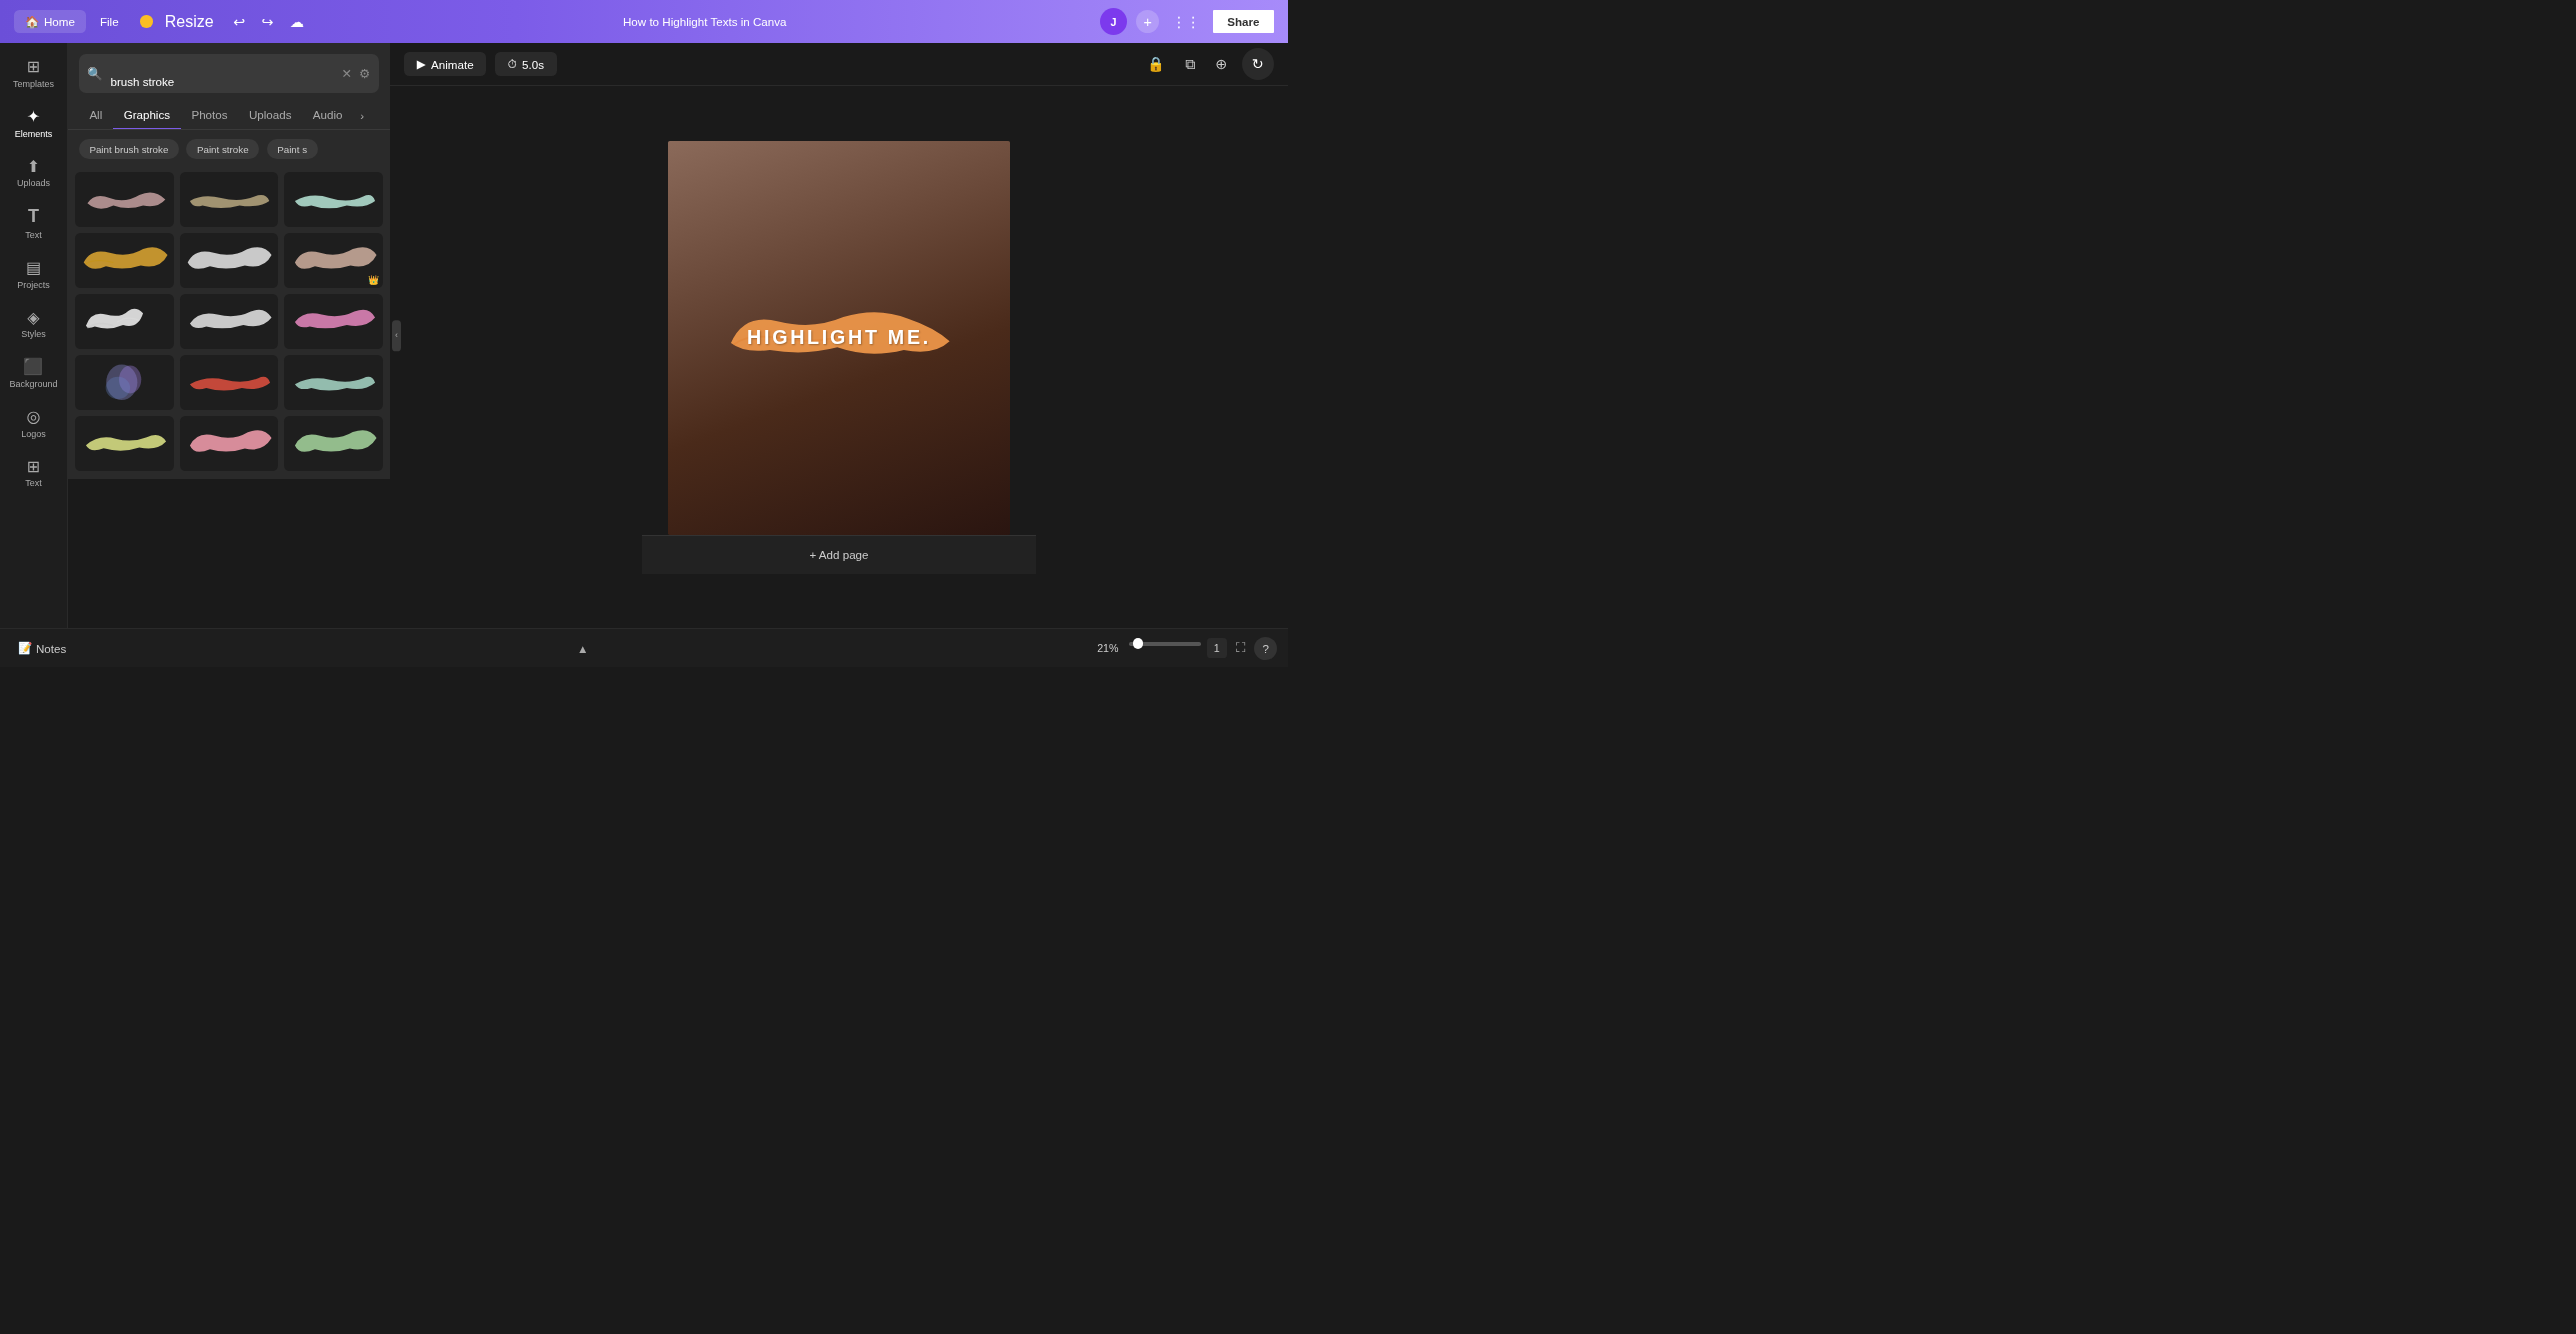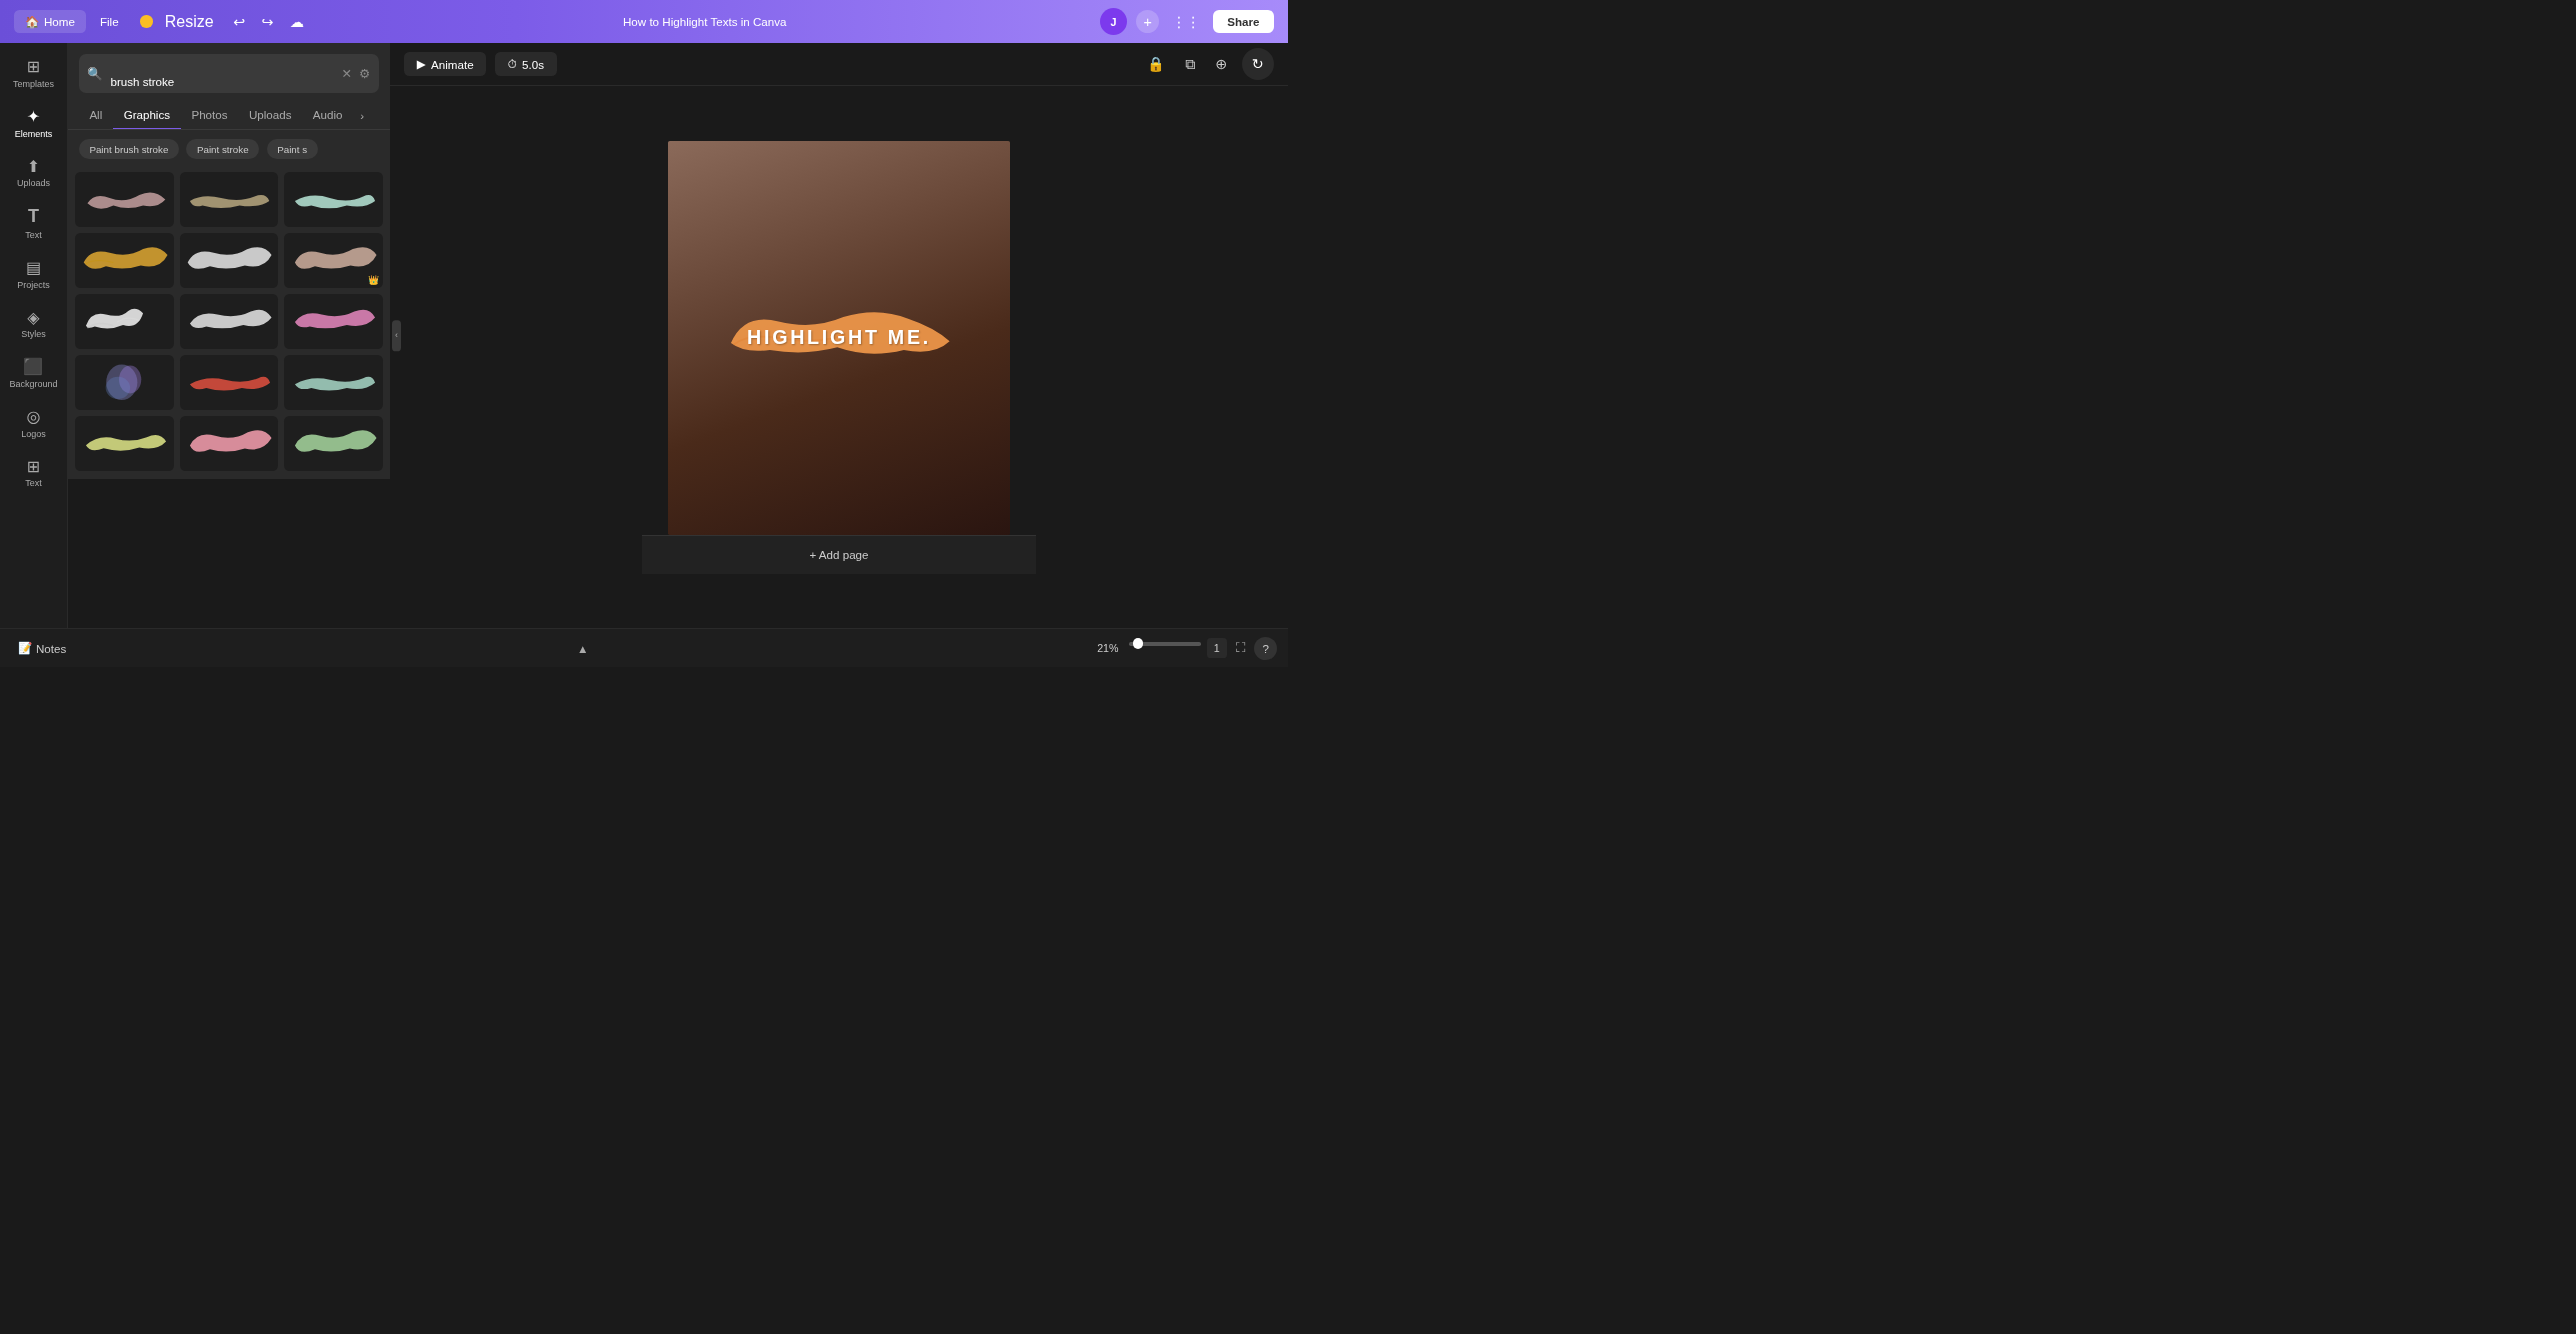--- a/index.html
+++ b/index.html
@@ -45,21 +45,21 @@
     }
     .plus-btn {
       width: 23px; height: 23px; border-radius: 50%; background: rgba(255,255,255,0.2);
       display: flex; align-items: center; justify-content: center;
       color: #fff; font-size: 14.3px; border: none; cursor: pointer;
     }
     .grid-btn {
       background: transparent; border: none; color: #fff; font-size: 14.3px; cursor: pointer; padding: 3.6px;
     }
     .share-btn {
-      background: #fff; border: none; border-radius: 6px;
+      background: #fff; border: none; border-radius: 1px;
       color: #333; font-size: 11.6px; font-weight: 600; padding: 5.4px 14.3px; cursor: pointer;
     }
 
     
     .main-layout {
       flex: 1;
       display: flex;
       overflow: hidden;
     }
 

